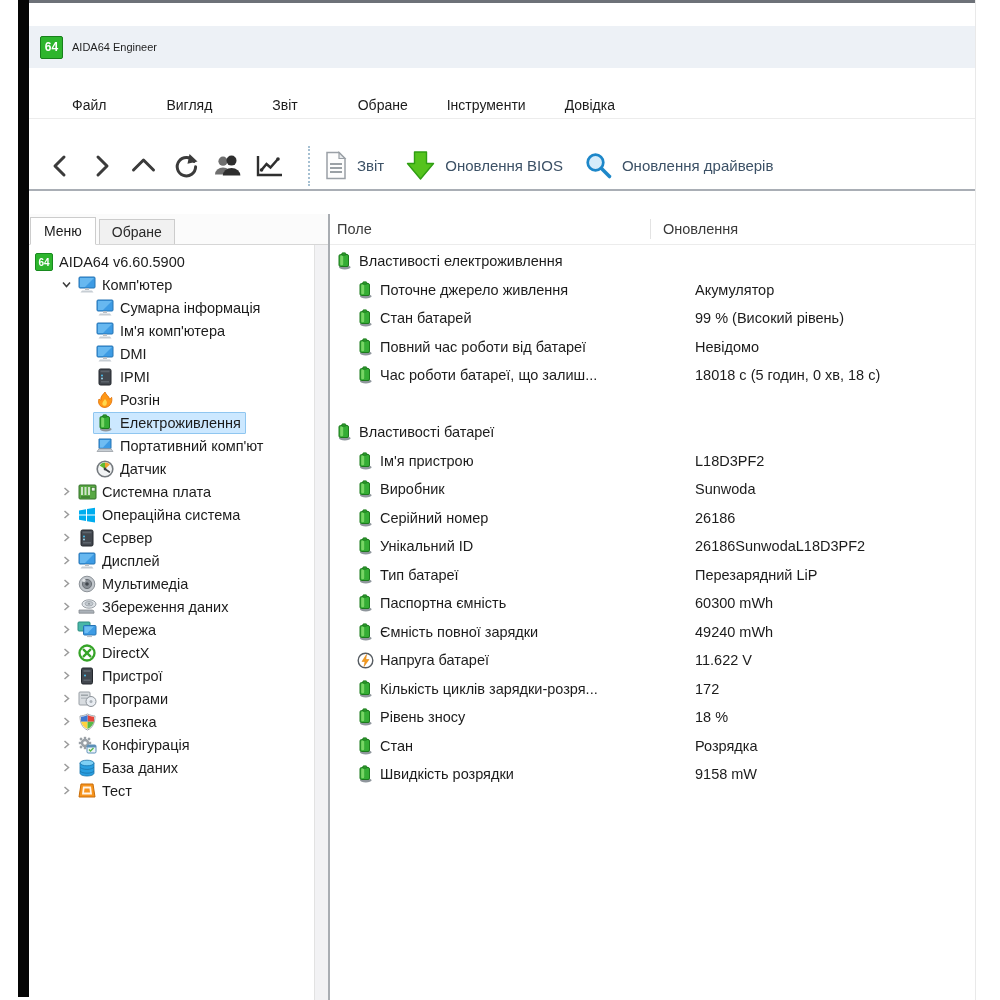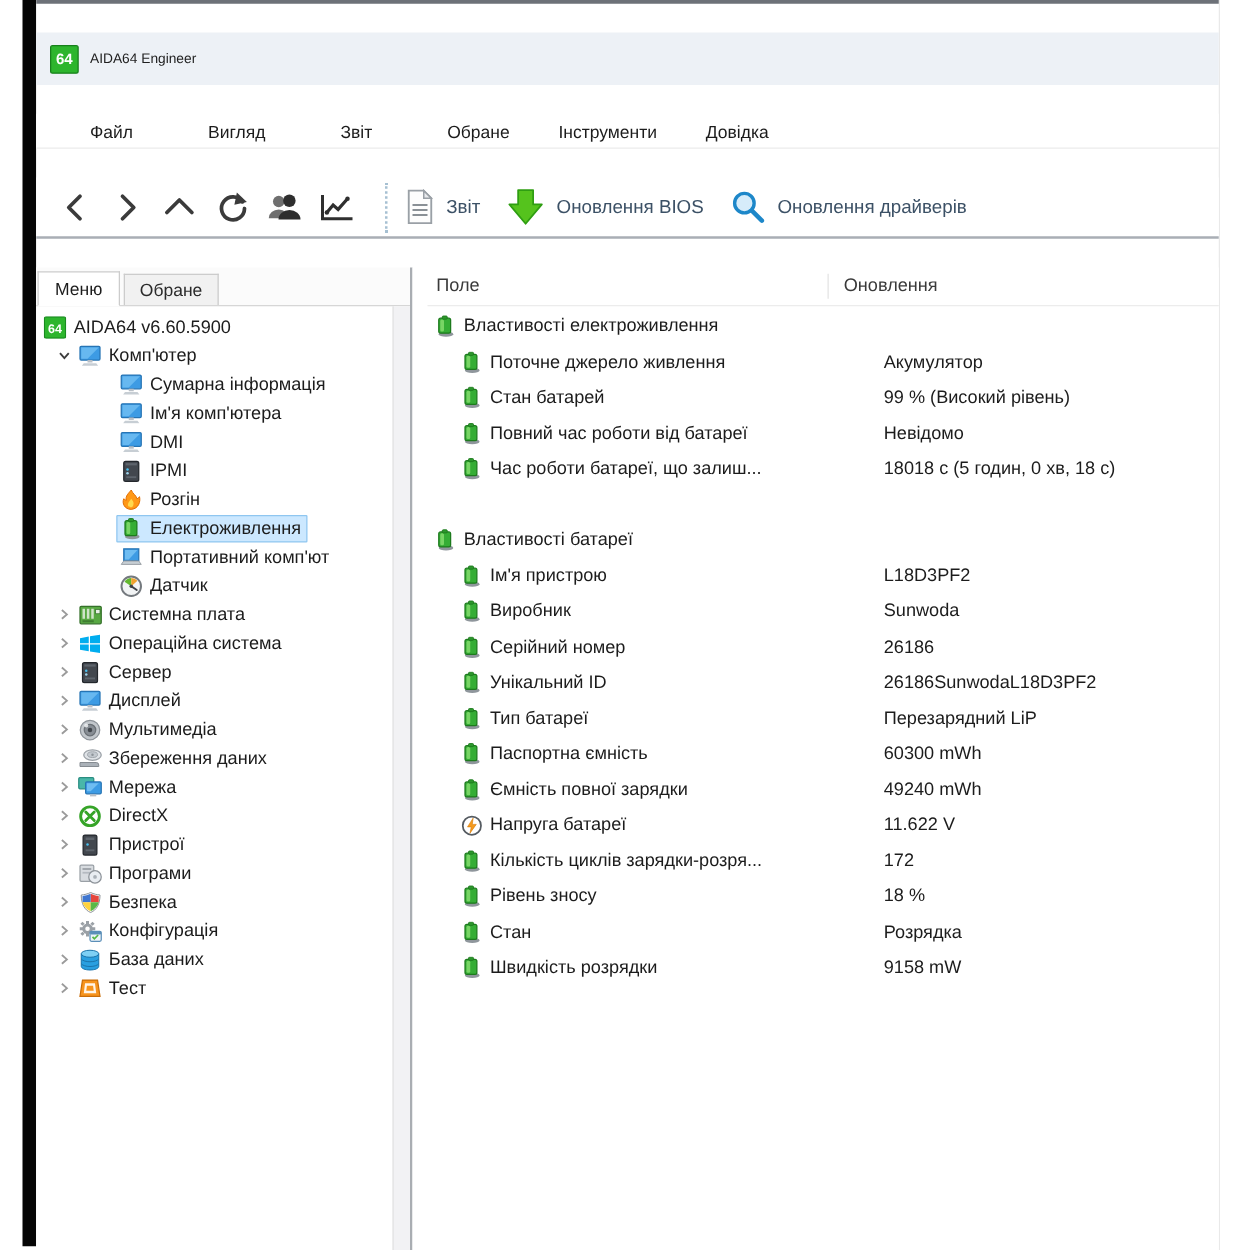--- a/index.html
+++ b/index.html
@@ -31,24 +31,24 @@
   .tab{padding:5px 13px 5px 13px;position:relative;}
   .tab.active{background:#fff;border:1px solid #cccccc;border-bottom:1px solid #fff;margin-bottom:-1px;z-index:2;}
   .tab.inactive{background:#f1f1f1;border:1px solid #cccccc;border-bottom:none;padding:4px 12px;margin-left:3px;color:#2a2a2a;}
   .tree{position:absolute;top:31px;left:0;right:15px;bottom:0;overflow:hidden;padding-top:5px;font-size:14.5px;}
   .tree-row{height:23px;display:flex;align-items:center;white-space:nowrap;}
   .chev{width:18px;flex:none;display:inline-flex;justify-content:center;align-items:center;}
   .tree-entry{display:inline-flex;align-items:center;padding:1px 4px 1px 1px;border:1px solid transparent;border-radius:1px;}
   .tree-entry.selected{background:#cce8ff;border-color:#8fc6f0;}
   .tree-ic{display:inline-flex;align-items:center;justify-content:center;width:20px;margin-right:5px;flex:none;}
   .lv0{padding-left:3px;}
-  .lv1{padding-left:13px;text-align:center;}
+  .lv1{padding-left:28px;text-align:center;}
   .lv2{padding-left:64px;}
   .scrollstrip{position:absolute;top:31px;right:0;bottom:0;width:13px;background:#f2f2f4;border-left:1px solid #e2e2e2;}
-  .main{flex:1;position:relative;font-size:14.5px;background:#fff;min-width:0;padding-left:12px;}
+  .main{flex:1;position:relative;font-size:14.5px;background:#fff;min-width:0;}
   .main-header{height:30px;border-bottom:1px solid #ececec;position:relative;display:flex;align-items:center;color:#3a3a3a;}
   .col-field{padding-left:7px;}
   .col-value{position:absolute;left:333px;}
   .hdr-div{position:absolute;left:320px;top:5px;bottom:5px;width:1px;background:#e3e3e3;}
   .rows{padding-top:2px;}
   .data-row{height:28.5px;display:flex;align-items:center;position:relative;white-space:nowrap;}
   .data-row .row-ic{display:inline-flex;align-items:center;justify-content:center;width:17px;flex:none;margin-right:6px;}
   .data-row.section{padding-left:6px;align-items:center;}
   .data-row.item{padding-left:27px;}
   .row-value{position:absolute;left:343px;margin-left:22px;}

